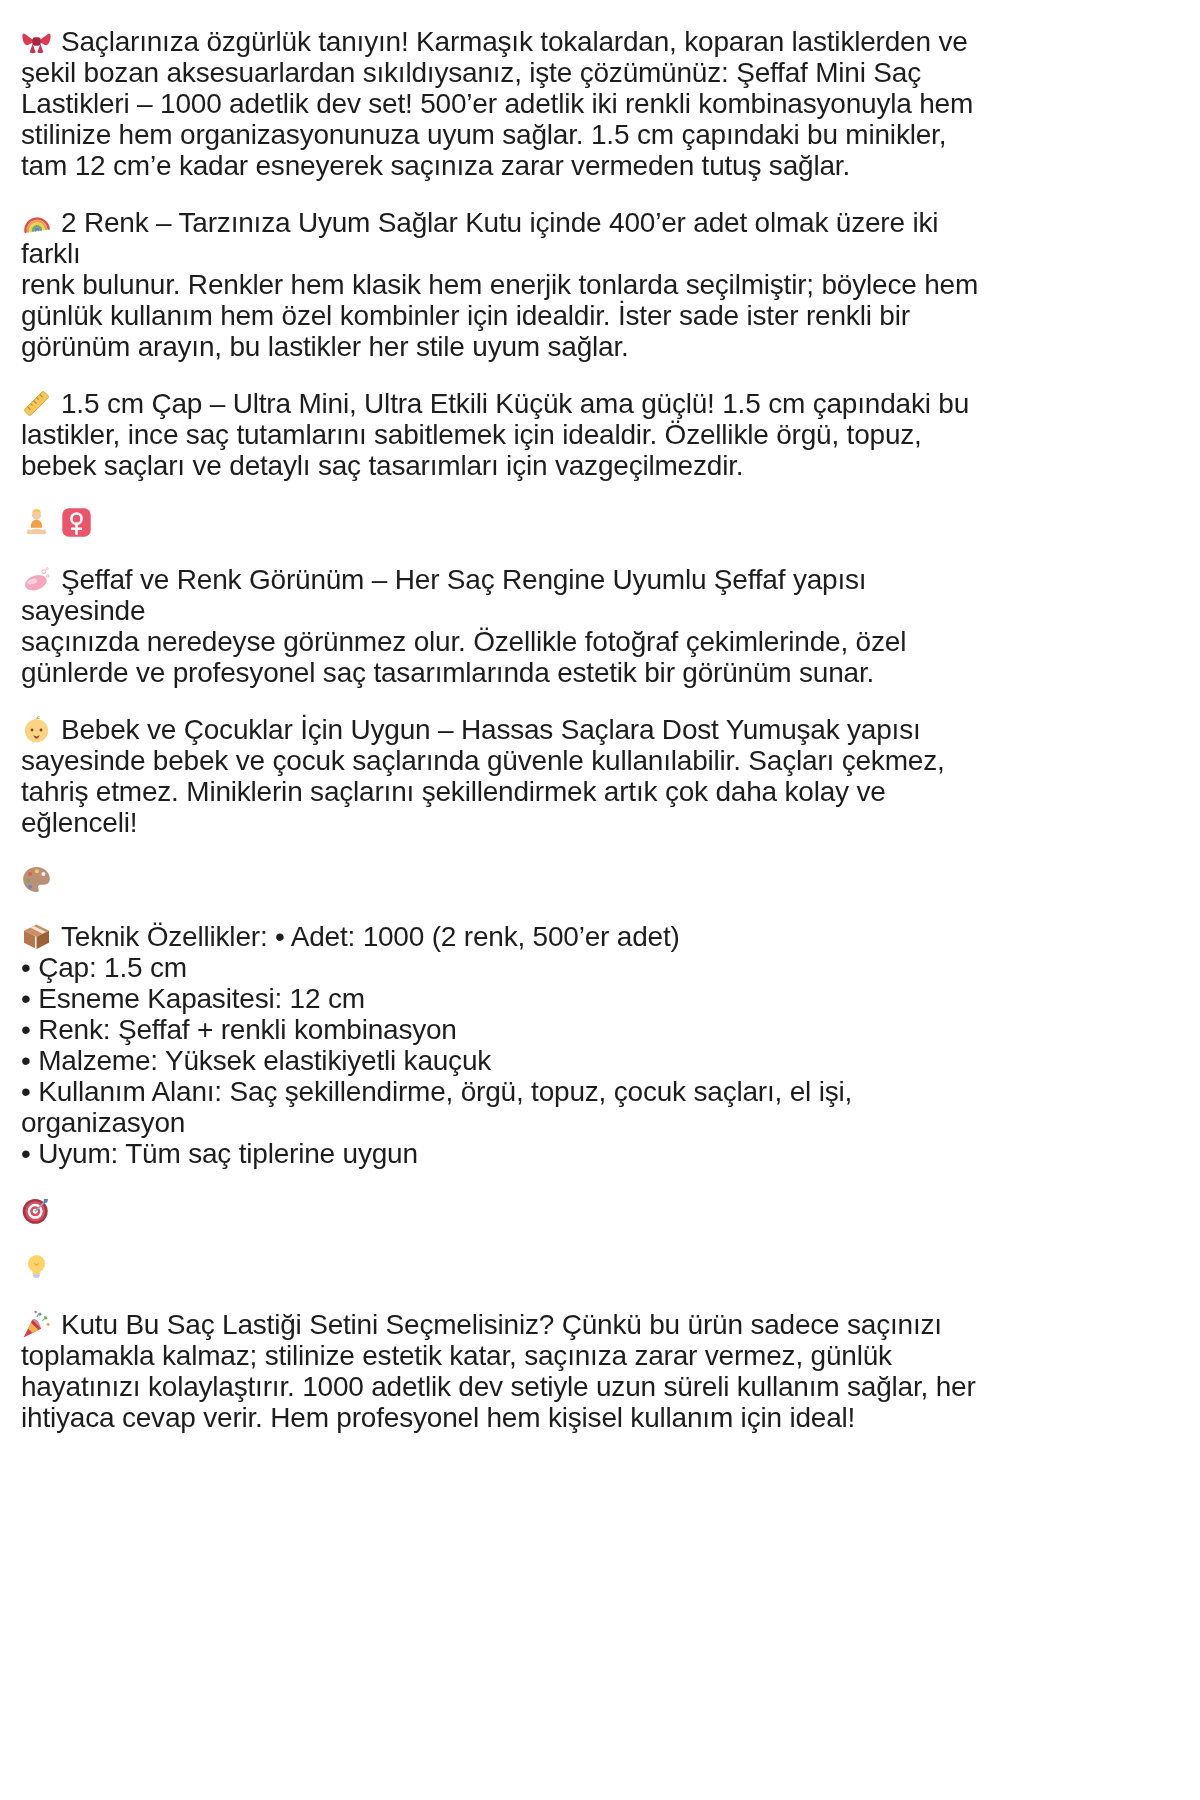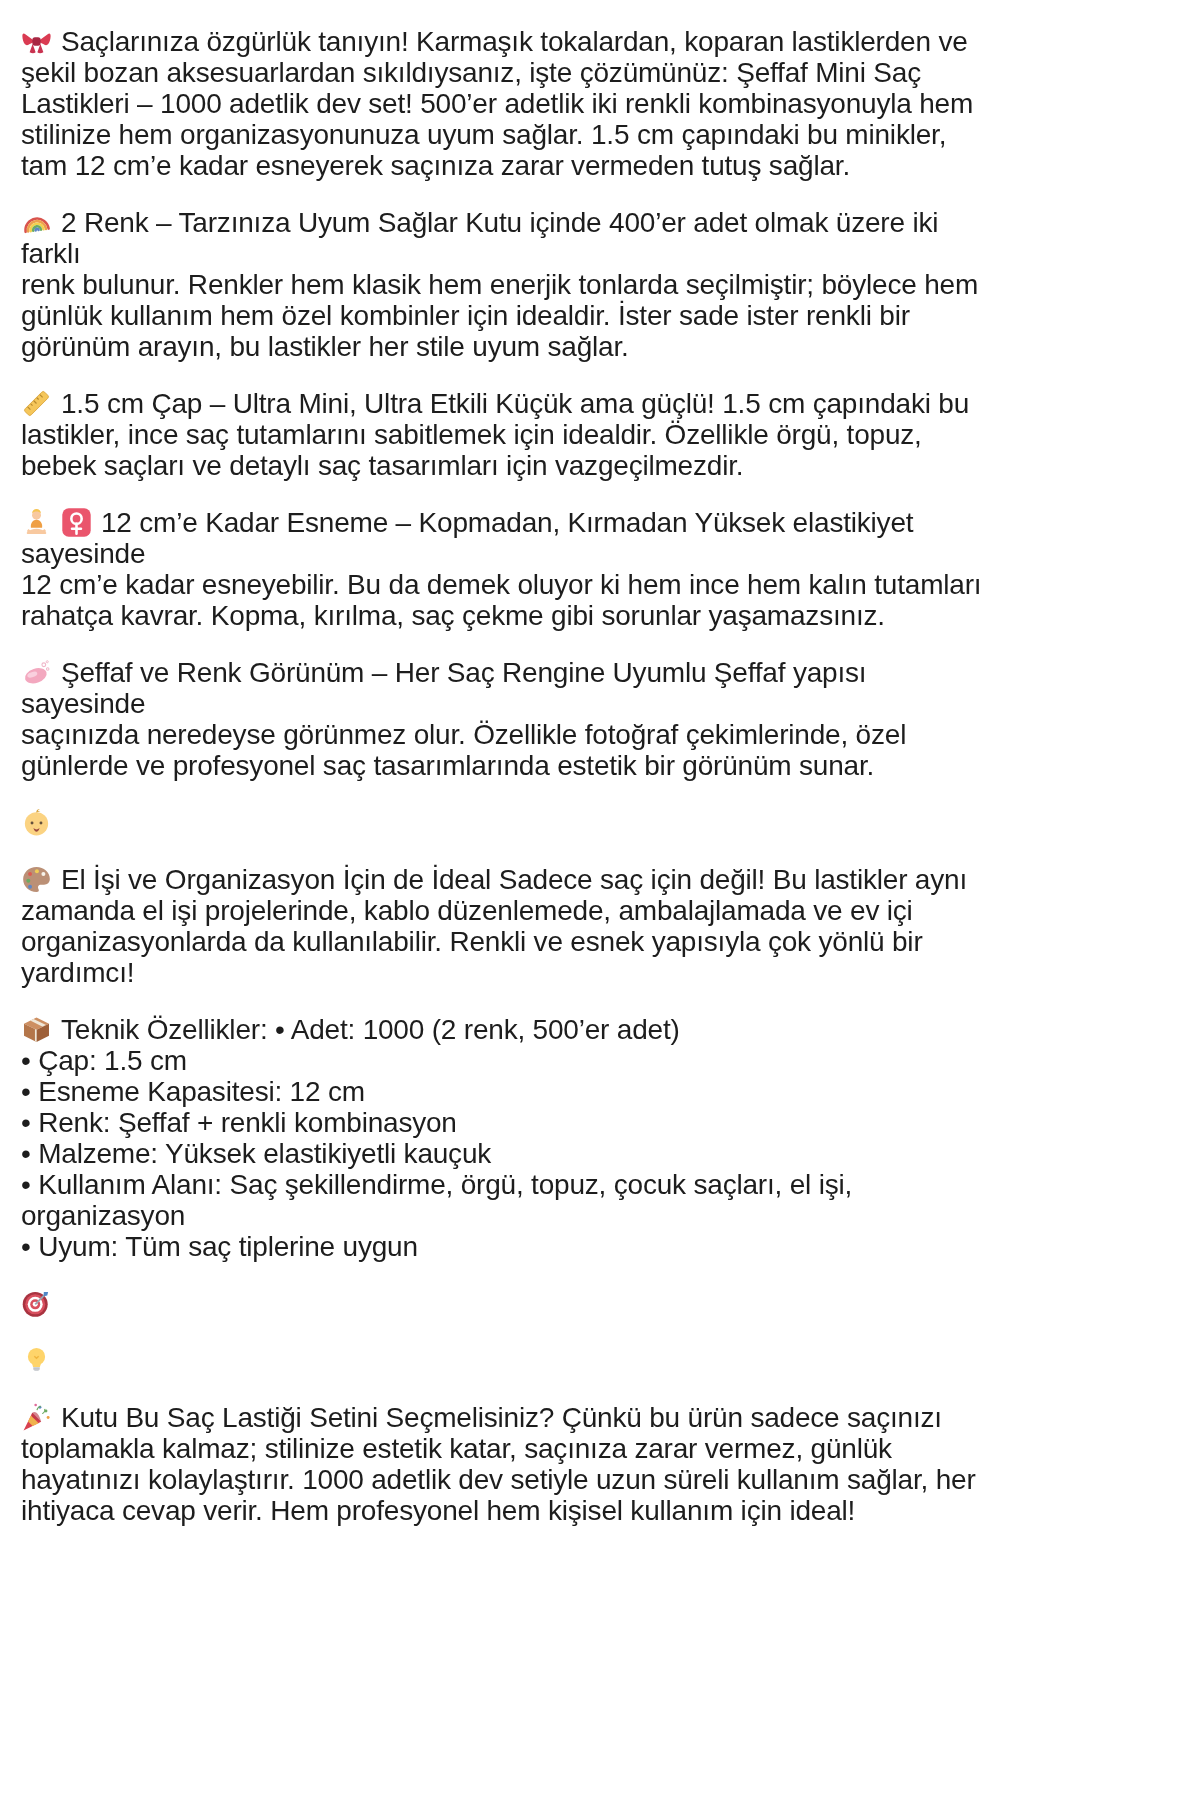--- a/index.html
+++ b/index.html
@@ -70,52 +70,50 @@
     <p class="para"><span class="emoji"><svg viewBox="0 0 36 36">
           <circle cx="18" cy="9.5" r="5.2" fill="#f8c9a0"></circle>
           <path d="M12.8 7.5a5.2 5.2 0 0 1 10.4 0c-1.6-1.8-3.2-2.4-5.2-2.4s-3.6.6-5.2 2.4z" fill="#f6c453"></path>
           <path d="M11.5 24c-.8-5.5 2.5-9.3 6.5-9.3s7.3 3.8 6.5 9.3z" fill="#ef9f44"></path>
           <path d="M9 25.5c-1.8 1-2.3 2.6-1.6 3.3.8.8 2.6.5 4-.5z M27 25.5c1.8 1 2.3 2.6 1.6 3.3-.8.8-2.6.5-4-.5z" fill="#f8c9a0"></path>
           <path d="M6.8 29.5c2.8-3 7.4-4.3 11.2-4.3s8.4 1.3 11.2 4.3c.6.8-.2 1.9-1.6 1.9H8.4c-1.4 0-2.2-1.1-1.6-1.9z" fill="#f8c9a0"></path>
         </svg></span><span class="emoji"><svg viewBox="0 0 36 36">
           <rect x="1.5" y="1.5" width="33" height="33" rx="7.5" fill="#ea556c"></rect>
           <circle cx="18" cy="13.5" r="6" fill="none" stroke="#fff" stroke-width="3"></circle>
           <path d="M18 19.5V31M12.8 25.2h10.4" stroke="#fff" stroke-width="3" stroke-linecap="round"></path>
-        </svg></span><span>12 cm’e Kadar Esneme – Kopmadan, Kırmadan Yüksek elastikiyet sayesinde
-12 cm’e kadar esneyebilir. Bu da demek oluyor ki hem ince hem kalın tutamları
-rahatça kavrar. Kopma, kırılma, saç çekme gibi sorunlar yaşamazsınız.</span></p>
+        </svg></span></p>
     <p class="para"><span class="emoji"><svg viewBox="0 0 36 36">
           <g transform="rotate(-18 18 21)">
             <ellipse cx="17" cy="21.5" rx="13" ry="8.3" fill="#f3a8bf"></ellipse>
             <ellipse cx="13.5" cy="19" rx="6" ry="3" fill="#f9d0de"></ellipse>
           </g>
           <circle cx="26.5" cy="9" r="2.2" fill="none" stroke="#f0b7c9" stroke-width="1.3"></circle>
           <circle cx="31" cy="14" r="1.5" fill="none" stroke="#f0b7c9" stroke-width="1.2"></circle>
           <circle cx="30.5" cy="5.5" r="1.2" fill="none" stroke="#f0b7c9" stroke-width="1.1"></circle>
         </svg></span><span>Şeffaf ve Renk Görünüm – Her Saç Rengine Uyumlu Şeffaf yapısı sayesinde
 saçınızda neredeyse görünmez olur. Özellikle fotoğraf çekimlerinde, özel
 günlerde ve profesyonel saç tasarımlarında estetik bir görünüm sunar.</span></p>
     <p class="para"><span class="emoji"><svg viewBox="0 0 36 36">
           <circle cx="18" cy="19.5" r="13.5" fill="#fbd382"></circle>
           <path d="M17.8 6.5c-.3-2.6 1.8-4.4 4-3.6-1.2.2-2.1 1-2.3 2.2 1-.8 2.4-.7 3.1.2-1.6-.2-3.4.7-4.8 1.2z" fill="#d8a33c"></path>
           <circle cx="12.8" cy="18.5" r="1.7" fill="#64503c"></circle>
           <circle cx="23.2" cy="18.5" r="1.7" fill="#64503c"></circle>
           <path d="M14.5 24.5c2.2 2 4.8 2 7 0-.6 3-2.2 4.3-3.5 4.3s-2.9-1.3-3.5-4.3z" fill="#9b4a3f"></path>
-        </svg></span></p>
+        </svg></span><span>Bebek ve Çocuklar İçin Uygun – Hassas Saçlara Dost Yumuşak yapısı
+sayesinde bebek ve çocuk saçlarında güvenle kullanılabilir. Saçları çekmez,
+tahriş etmez. Miniklerin saçlarını şekillendirmek artık çok daha kolay ve
+eğlenceli!</span></p>
     <p class="para"><span class="emoji"><svg viewBox="0 0 36 36">
           <path fill="#bb9076" d="M18 3.5C9.2 3.5 2.5 9.8 2.5 17.8c0 8.1 6.7 14.7 15.5 14.7 2.6 0 3.3-1.7 2.3-3.6-1.3-2.4-.1-4.9 2.9-4.9h3.6c3.8 0 6.7-2.6 6.7-6.6C33.5 9.4 26.5 3.5 18 3.5z"></path>
           <circle cx="10.5" cy="11.5" r="2.3" fill="#db5c50"></circle>
           <circle cx="18.5" cy="8.5" r="2.3" fill="#f0cd56"></circle>
           <circle cx="26" cy="11.5" r="2.3" fill="#f7f3ea"></circle>
           <circle cx="8.5" cy="19.5" r="2.3" fill="#6cab62"></circle>
           <circle cx="10.5" cy="26.5" r="2.3" fill="#5d86c5"></circle>
-        </svg></span><span>El İşi ve Organizasyon İçin de İdeal Sadece saç için değil! Bu lastikler aynı
-zamanda el işi projelerinde, kablo düzenlemede, ambalajlamada ve ev içi
-organizasyonlarda da kullanılabilir. Renkli ve esnek yapısıyla çok yönlü bir
-yardımcı!</span></p>
+        </svg></span></p>
     <p class="para"><span class="emoji"><svg viewBox="0 0 36 36">
           <path fill="#cd8f62" d="M18 4 3.5 11.2 18 18.4l14.5-7.2z"></path>
           <path fill="#efe7d8" d="M14.6 5.7l-3.9 1.9 14.5 7.2 3.9-1.9z"></path>
           <path fill="#b4764a" d="M3.5 11.2v14l14.5 7.2v-14z"></path>
           <path fill="#9e6039" d="M32.5 11.2v14L18 32.4v-14z"></path>
           <path fill="#efe7d8" d="M16.2 17.5l1.8.9v14l-1.8-.9z"></path>
         </svg></span><span>Teknik Özellikler: • Adet: 1000 (2 renk, 500’er adet)
 • Çap: 1.5 cm
 • Esneme Kapasitesi: 12 cm
 • Renk: Şeffaf + renkli kombinasyon

